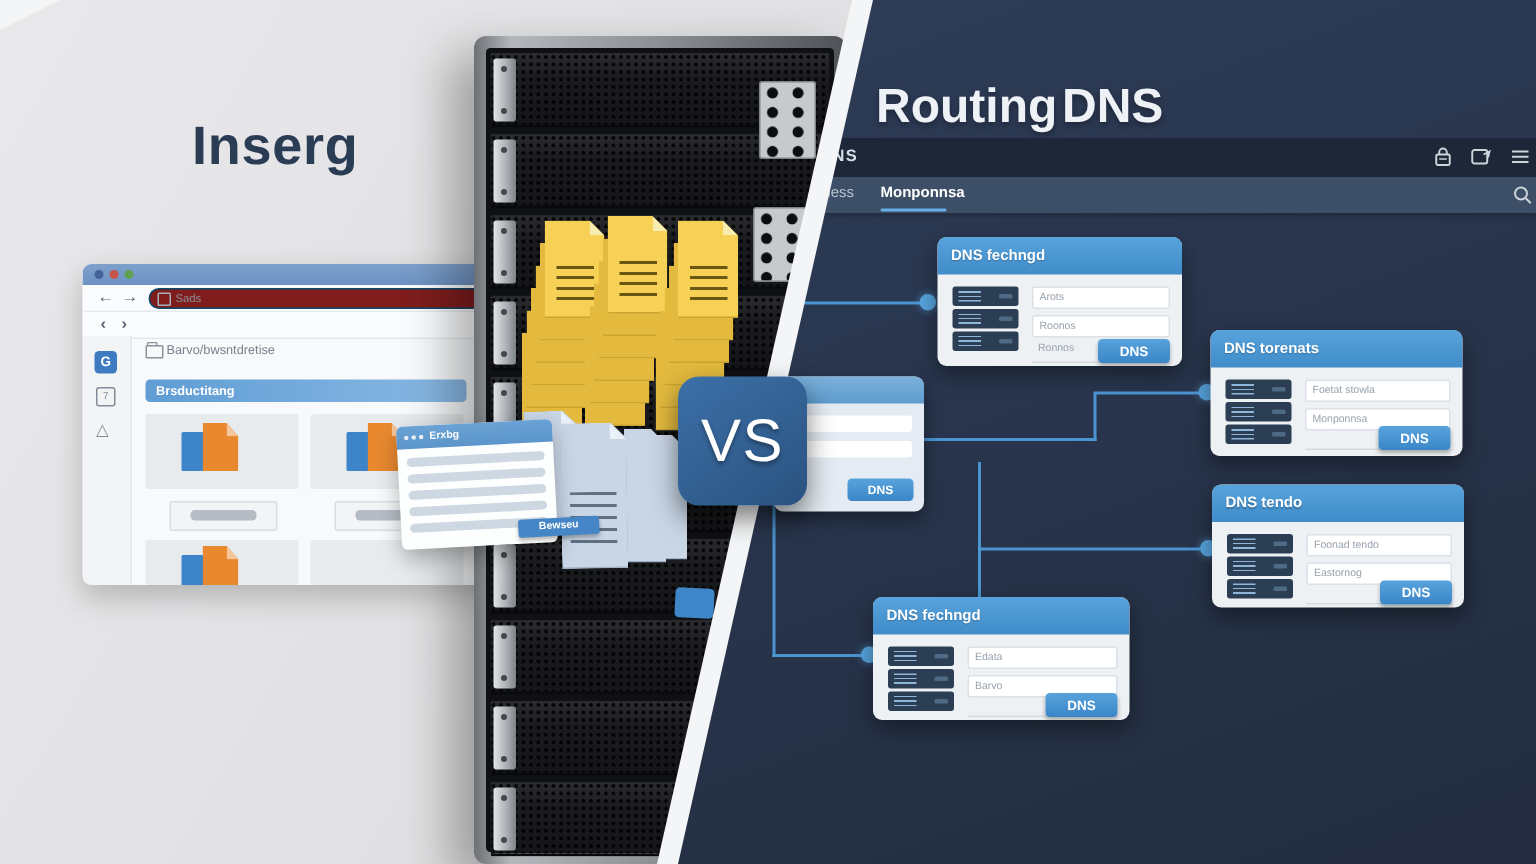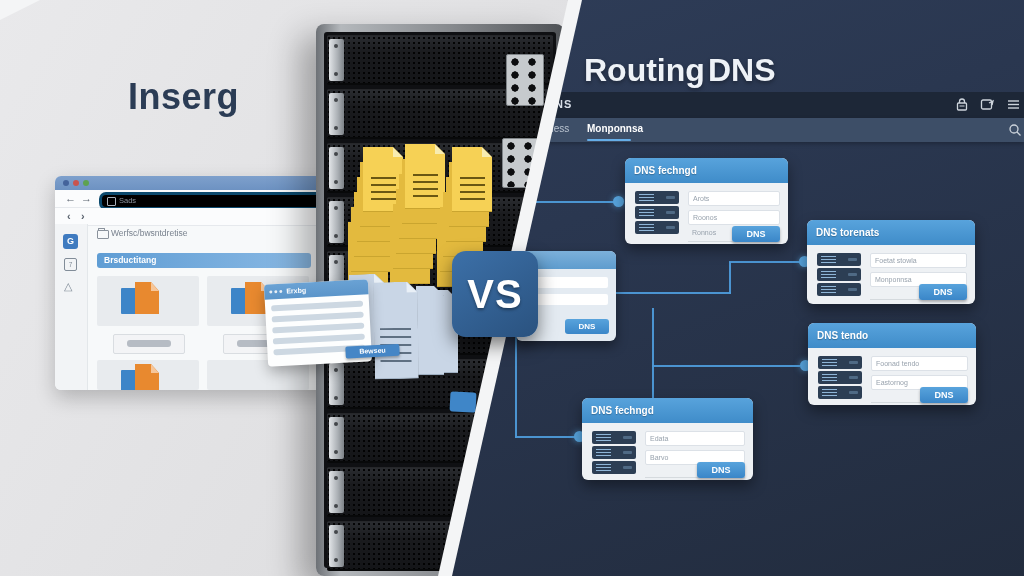--- a/index.html
+++ b/index.html
@@ -54,21 +54,21 @@
       background:linear-gradient(120deg,#e9e9eb 0%,#dedee0 55%,#d2d2d4 100%);}
   .storage-title{left:128px;top:76px;font-size:36px;font-weight:bold;color:#2b3c55;letter-spacing:.5px;}
 
   
   .bwindow{left:55px;top:176px;width:296px;height:214px;background:#f7f9fa;border-radius:6px;
            box-shadow:0 8px 20px rgba(0,0,0,.22);overflow:hidden;}
   .btitle{height:14px;background:linear-gradient(180deg,#7ea0cc,#6d92c2);position:relative;}
   .tdot{position:absolute;top:4px;width:6px;height:6px;border-radius:50%;}
   .brow{position:relative;height:17px;background:#fbfcfd;border-bottom:1px solid #e6e9ed;}
   .bnav{position:absolute;top:1px;font-size:11px;color:#59626e;line-height:15px;}
-  .bfield{position:absolute;left:44px;right:10px;top:2px;height:12px;background:#000000;border:3px solid #0c4a6e;border-radius:7px;text-align:right;}
+  .bfield{position:absolute;left:44px;right:10px;top:2px;height:12px;background:#7f1d1d;border:1px solid #0c4a6e;border-radius:7px;text-align:right;}
   .bfield .fico{position:absolute;left:5px;top:2px;width:7px;height:7px;border:1px solid #a8b0ba;border-radius:1px;}
   .bfield .ftxt{position:absolute;left:17px;top:0;font-size:7.5px;color:#8b939e;line-height:12px;}
   .bside{position:absolute;left:0;top:48px;width:32px;height:166px;background:#f2f4f6;border-right:1px solid #e3e7ea;}
   .glogo{position:absolute;left:8px;top:10px;width:15px;height:15px;background:#3f7bc0;border-radius:3px;color:#fff;
          font-size:9px;font-weight:bold;text-align:center;line-height:15px;}
   .calico{position:absolute;left:9px;top:34px;width:11px;height:11px;border:1.5px solid #818c98;border-radius:2px;
           font-size:6.5px;color:#818c98;text-align:center;line-height:11px;}
   .triico{position:absolute;left:9px;top:56px;font-size:11px;color:#818c98;}
   .bcrumb{position:absolute;left:56px;top:52px;font-size:8.5px;color:#79828e;}
   .folder-ico{position:absolute;left:42px;top:54px;width:10px;height:7px;border:1px solid #8a929c;border-radius:1px;}
@@ -122,21 +122,21 @@
   .blines{position:absolute;left:6px;top:46px;width:31px;height:38px;
           background:repeating-linear-gradient(180deg,#5f7082 0 2px,transparent 2px 8px);}
   .blue-tag{left:450px;top:392px;width:26px;height:20px;background:#3f86c8;border-radius:3px;transform:rotate(3deg);z-index:3;}
 
   
   .stripe{left:0;top:0;width:1024px;height:576px;background:#f4f5f6;z-index:8;
           clip-path:polygon(568px 0,582px 0,452px 576px,438px 576px);box-shadow:0 0 20px rgba(0,0,0,.4);}
   .corner-tri{left:0;top:0;width:40px;height:20px;background:#f4f5f6;z-index:8;clip-path:polygon(0 0,100% 0,0 100%);}
   .vs-badge{left:452px;top:251px;width:86px;height:86px;border-radius:14px;z-index:10;
             background:linear-gradient(145deg,#3c70a8,#2a527f);box-shadow:0 8px 18px rgba(0,0,0,.5);
-            color:#fff;font-size:40px;font-weight:bold;text-align:center;line-height:86px;letter-spacing:1px;
+            color:#fff;font-size:40px;font-weight:normal;text-align:center;line-height:86px;letter-spacing:1px;
             text-shadow:0 2px 3px rgba(0,0,0,.35);}
   .z3{z-index:3;} .z4{z-index:4;}
 </style>
 </head>
 <body>
 
 <div id="stage">
 
   <div class="abs heading" style="left:584px;">Routing</div>
   <div class="abs heading" style="left:708px;">DNS</div>
@@ -289,21 +289,21 @@
       <div class="brow">
         <span class="bnav" style="left:12px;font-weight:bold;">‹</span>
         <span class="bnav" style="left:26px;font-weight:bold;">›</span>
       </div>
       <div class="bside">
         <div class="glogo">G</div>
         <div class="calico">7</div>
         <div class="triico">△</div>
       </div>
       <div class="folder-ico"></div>
-      <div class="bcrumb">Werfsc/bwsntdretise</div>
+      <div class="bcrumb">Barvo/bwsntdretise</div>
       <div class="banner">Brsductitang</div>
 
       <div class="cell" style="left:42px;top:100px;width:102px;height:50px;">
         <span class="docpair" style="left:24px;top:4px;">
             <span class="doc-blue"></span>
             <span class="doc-orange"></span>
           </span>
       </div>
       <div class="cell" style="left:152px;top:100px;width:102px;height:50px;">
         <span class="docpair" style="left:24px;top:4px;">

